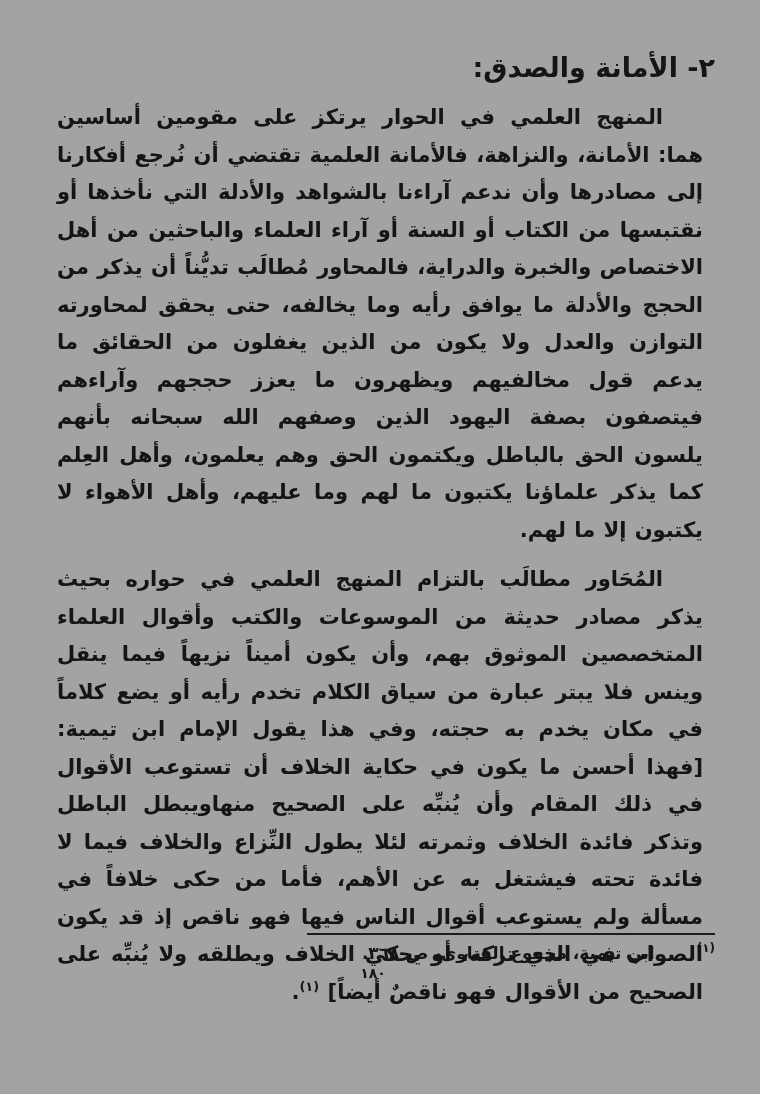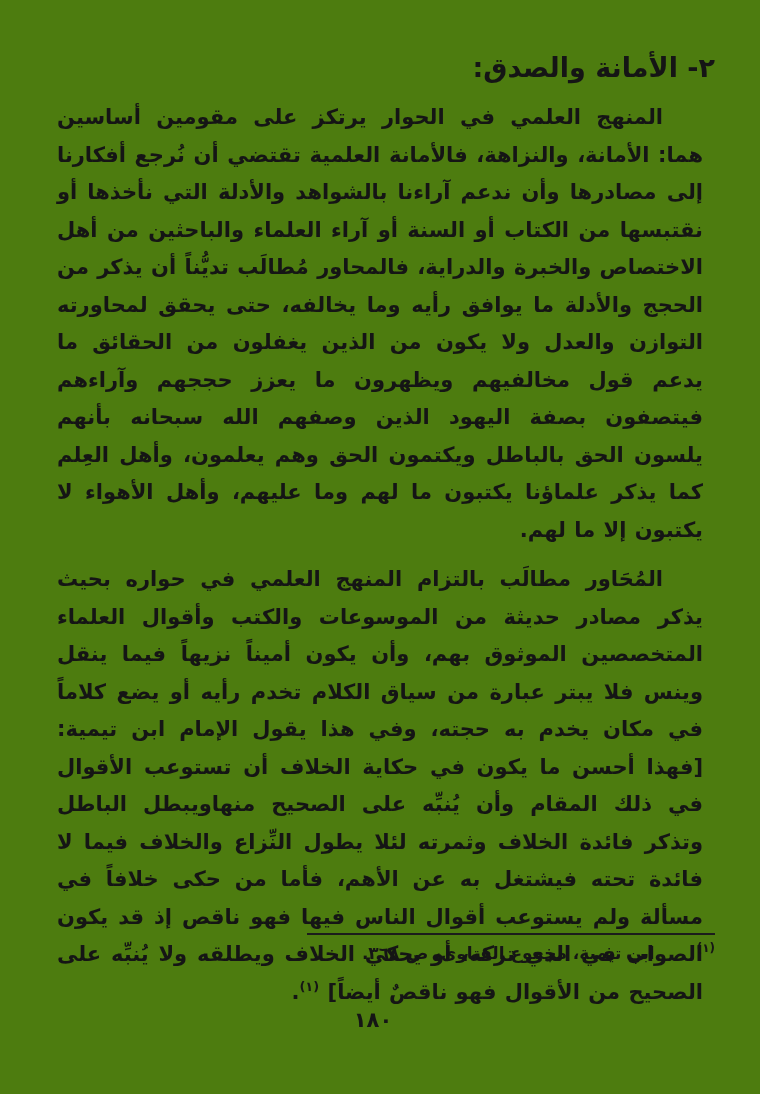--- a/index.html
+++ b/index.html
@@ -4,21 +4,21 @@
 <style>
   html, body {
     margin: 0;
     padding: 0;
     background: #ffffff;
   }
   .page {
     position: relative;
     width: 760px;
     height: 1094px;
-    background: #4d7c0f;
+    background: #a3a3a3;
     font-family: "DejaVu Sans", sans-serif;
     direction: rtl;
     color: #151515;
     overflow: hidden;
   }
   .content {
     position: absolute;
     top: 52px;
     right: 45px;
     left: 45px;
@@ -67,25 +67,25 @@
   .footnote .fn-marker {
     font-size: 12px;
     vertical-align: super;
   }
   .footnote .fn-text {
     margin-right: 42px;
     font-size: 17px;
   }
   .page-number {
     position: absolute;
-    top: 1008px;
+    top: 965px;
     left: 0;
     right: 14px;
     text-align: center;
-    font-size: 21px;
+    font-size: 14px;
     font-weight: 700;
     letter-spacing: 2px;
   }
 </style>
 </head>
 <body>
 
 <div class="page">
 
   <div class="content">

